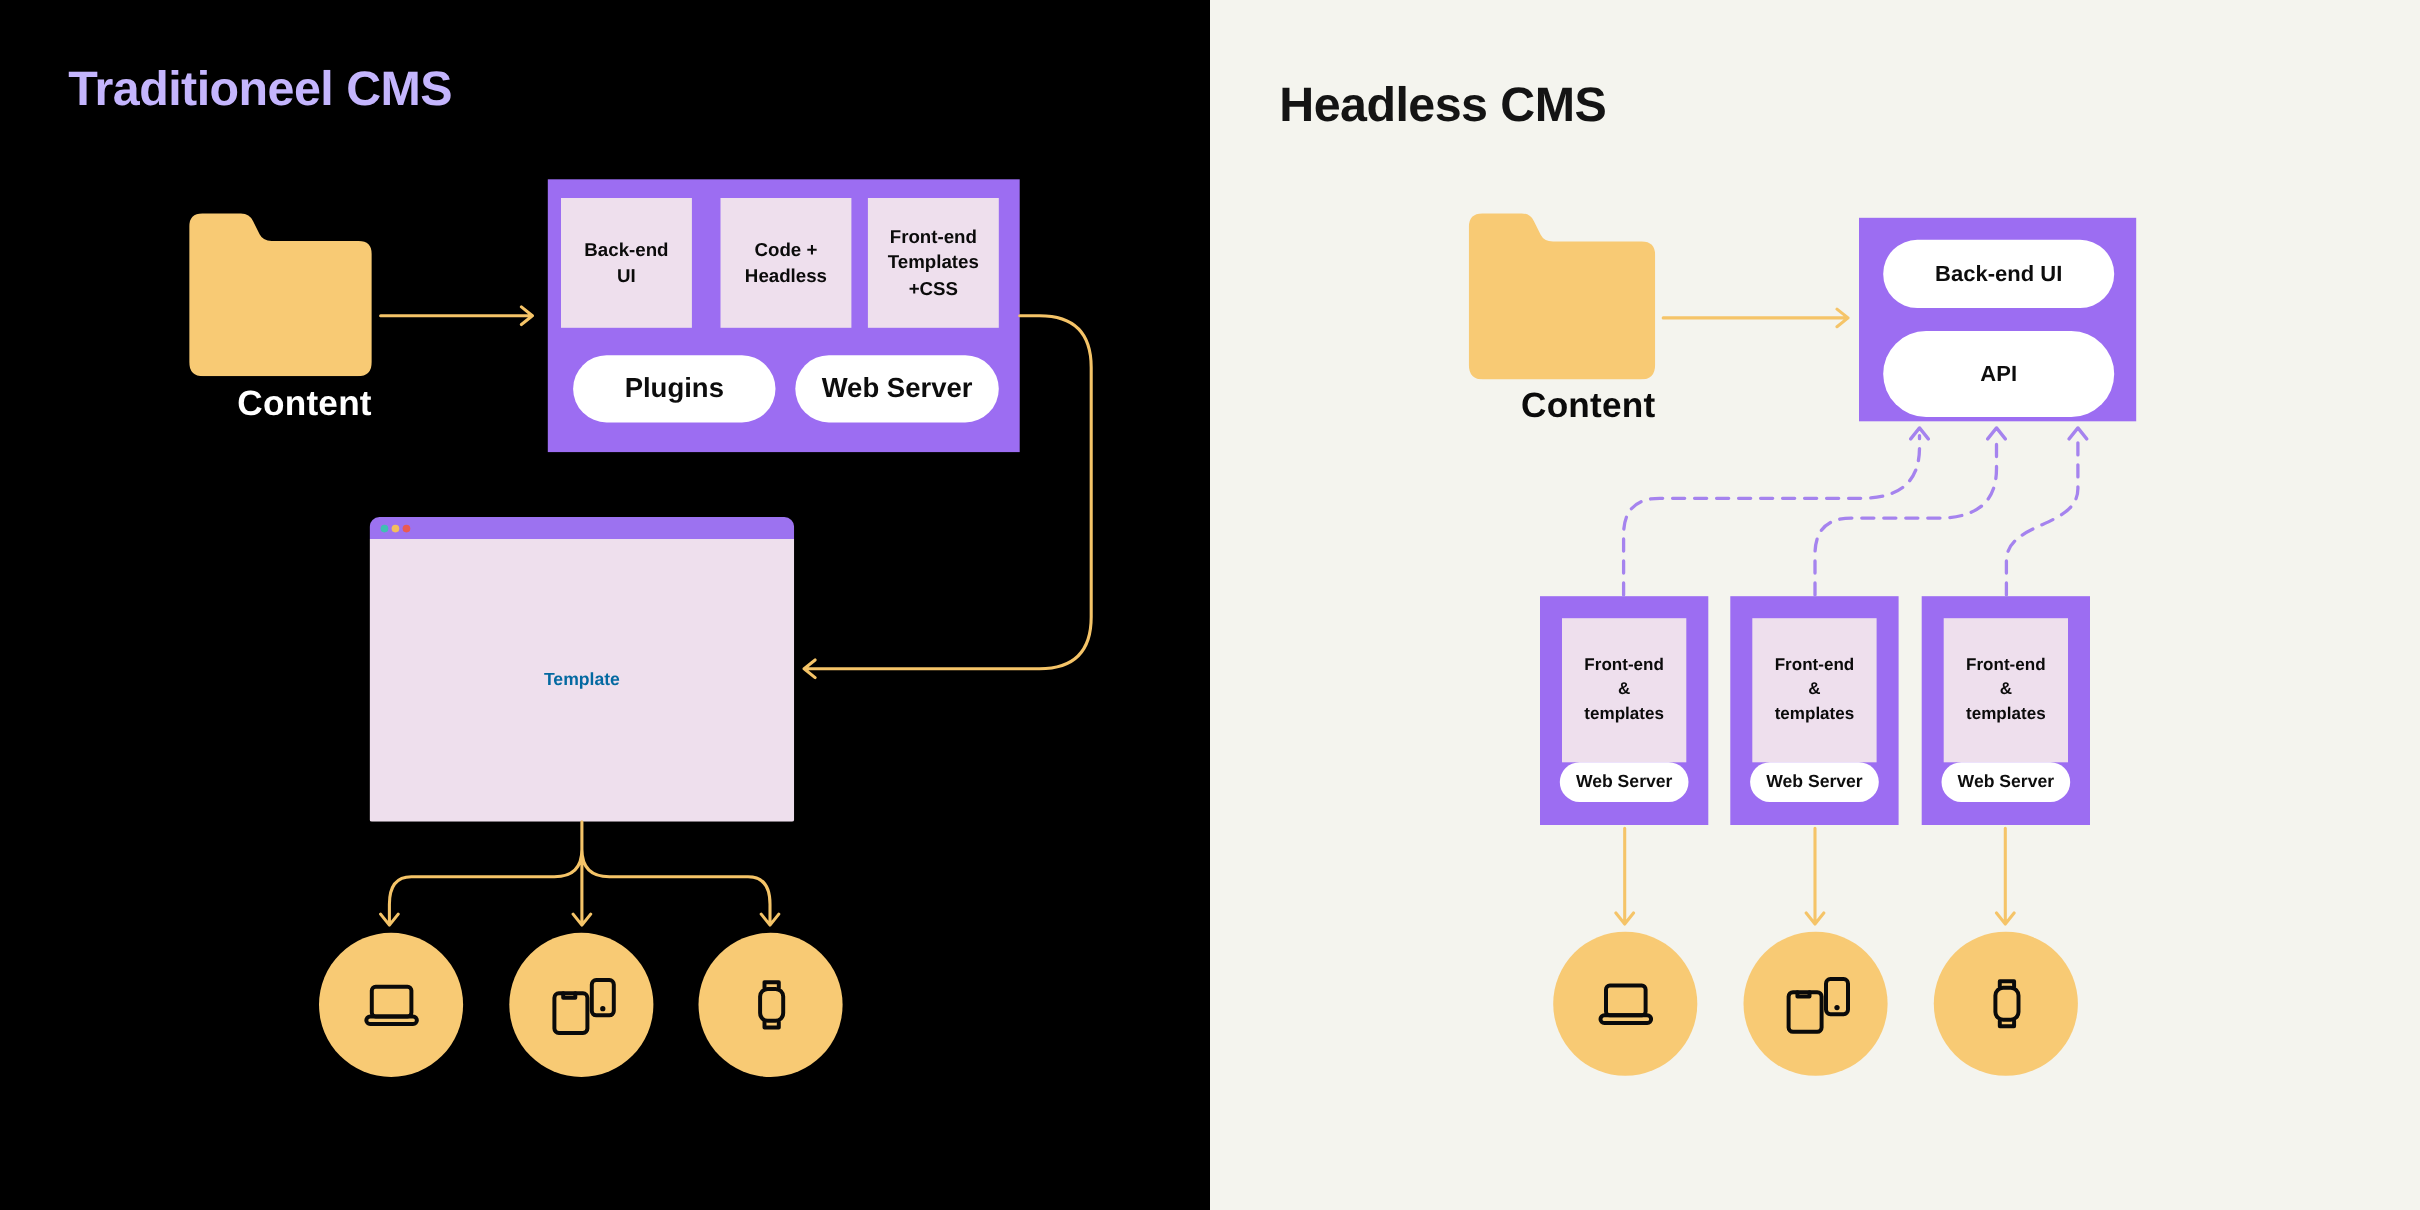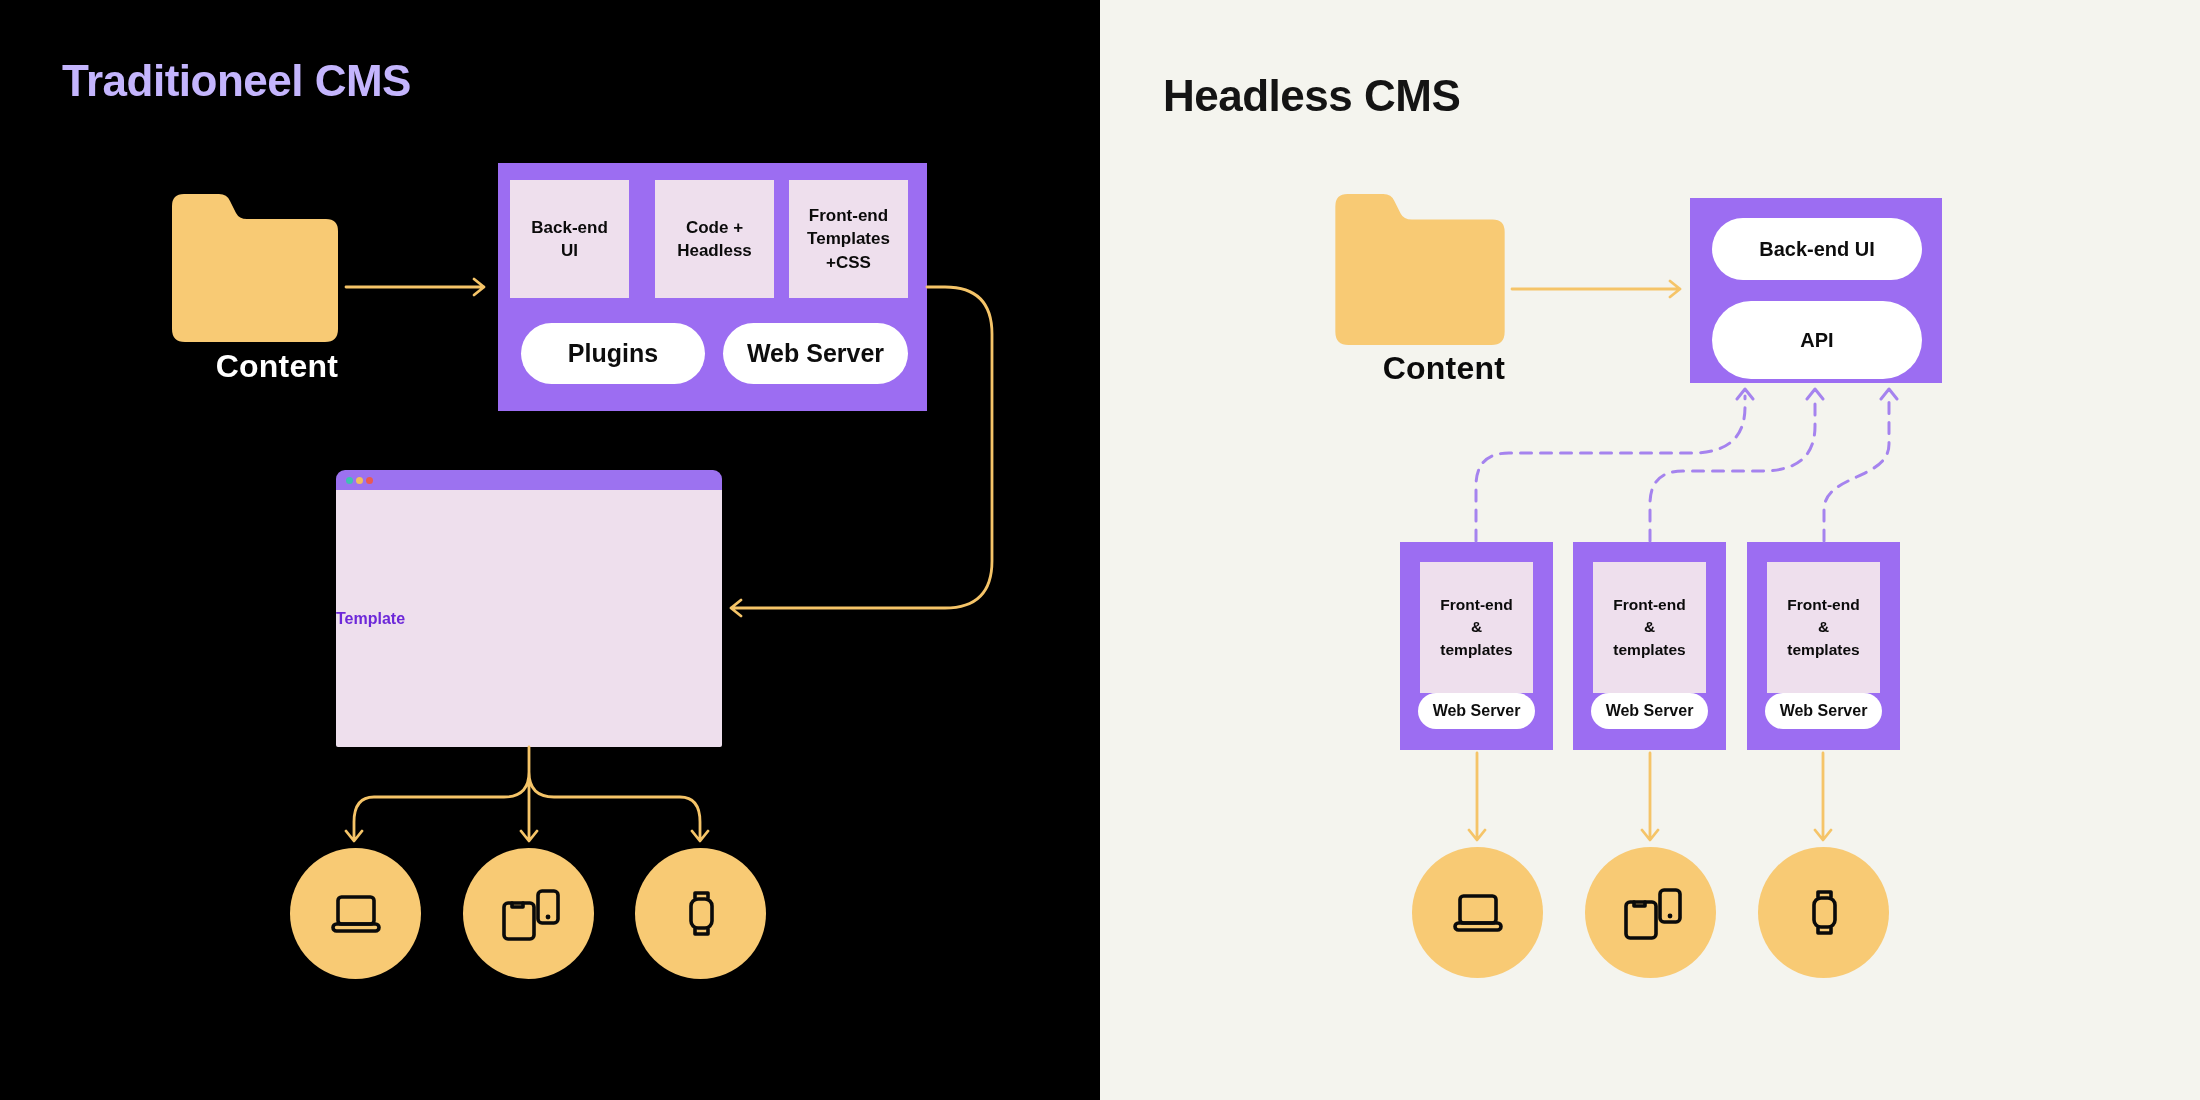--- a/index.html
+++ b/index.html
@@ -52,22 +52,22 @@
   }
   .browser-bar {
     height:20px; background:#9C72F0; display:flex; align-items:center;
     padding-left:10px; gap:3px;
   }
   .traffic-dot { width:7px; height:7px; border-radius:50%; }
   .dot-teal   { background:#3FC0B2; }
   .dot-yellow { background:#F3BE5D; }
   .dot-red    { background:#EA5A52; }
   .browser-body {
-    height:257px; background:#EEDFED; display:flex; align-items:center; justify-content:flex-start;
-    font-size:16px; font-weight:700; color:#6d28d9;
+    height:257px; background:#EEDFED; display:flex; align-items:center; justify-content:center;
+    font-size:16px; font-weight:700; color:#0369a1;
   }
 
   
   .fe-box { position:absolute; top:542px; width:153px; height:208px; background:#9C6DF2; }
   .fe-cell {
     position:absolute; left:20px; top:20px; width:113px; height:131px; background:#EEDFED;
     display:flex; flex-direction:column; align-items:center; justify-content:center;
     text-align:center; font-size:15.5px; font-weight:700; color:#0B0B0B; line-height:1.45;
   }
   .fe-pill { left:18px; top:151px; width:117px; height:36px; }

